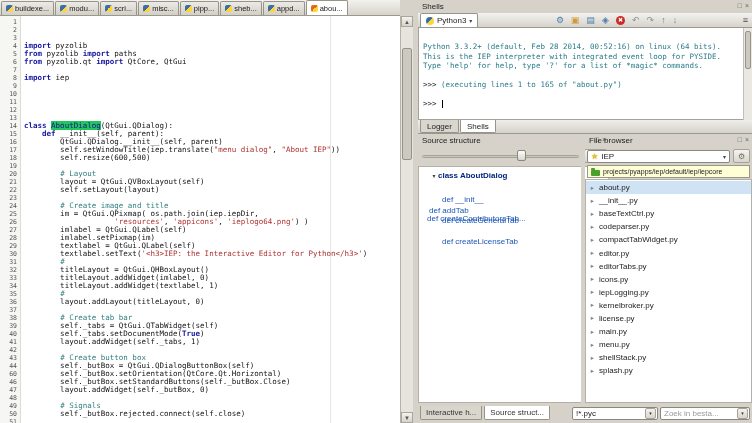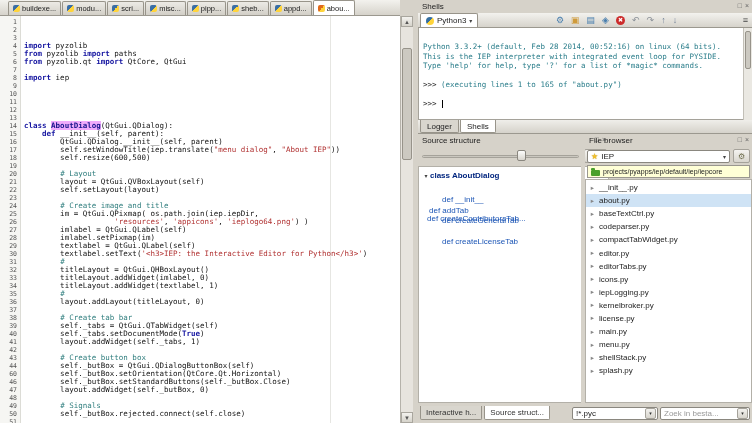--- a/index.html
+++ b/index.html
@@ -4,42 +4,42 @@
 <style>
   html,body{margin:0;padding:0;background:#888;}
   *{box-sizing:border-box;}
   .root{position:relative;width:752px;height:423px;background:#d6d2c9;overflow:hidden;
         font-family:"Liberation Sans",sans-serif;font-size:8px;color:#222;}
 
   
   .editor-pane{position:absolute;left:0;top:0;width:413px;height:423px;}
   .tabbar{position:absolute;left:0;top:0;width:400px;height:16px;
           background:linear-gradient(#f3f2ee,#d6d3cb);border-bottom:1px solid #9b988f;
-          display:flex;align-items:flex-end;padding-left:8px;overflow:hidden;}
+          display:flex;align-items:flex-end;padding-left:1px;overflow:hidden;}
   .tab{height:14px;display:flex;align-items:center;gap:2px;padding:0 4px;margin-right:1px;
        border:1px solid #98948a;border-bottom:none;border-radius:2px 2px 0 0;
        background:linear-gradient(#eceae5,#d2cfc7);font-size:7.5px;white-space:nowrap;}
   .tab.selected{background:#fff;height:15px;}
   .pyicon{width:7px;height:7px;border-radius:2px;flex:none;
           background:linear-gradient(135deg,#3a6ea5 50%,#ffd43b 50%);}
   .tab.selected .pyicon{background:linear-gradient(135deg,#e06a1c 50%,#ffd43b 50%);}
 
   .editor{position:absolute;left:0;top:16px;width:400px;bottom:0;background:#fff;display:flex;overflow:hidden;}
   .gutter{width:21px;background:#f6f6f3;border-right:1px solid #dcdcd6;text-align:right;
           padding:2px 3px 0 0;font-family:"DejaVu Sans Mono",monospace;font-size:6.5px;
           line-height:8px;color:#555;flex:none;}
   .gnum{height:8px;}
   .code{position:relative;flex:1;padding:2px 0 0 3px;font-family:"DejaVu Sans Mono",monospace;
         font-size:7.5px;line-height:8px;white-space:pre;overflow:hidden;}
   .edge{position:absolute;left:309px;top:0;bottom:0;width:1px;background:#e6e6e2;}
   .codeline{height:8px;position:relative;}
   .sk{color:#1414a0;font-weight:bold;}
   .sstr{color:#b03030;}
   .sc{color:#2e7d7d;}
-  .scls{background:#f0abfc;color:#14148c;font-weight:bold;}
+  .scls{background:#22c55e;color:#14148c;font-weight:normal;}
   .sp{color:#111;}
 
   .vscroll{position:absolute;right:0;top:16px;width:13px;bottom:0;background:#e7e4de;
            border-left:1px solid #b5b2aa;font-size:6px;color:#555;}
   .vsarrow{position:absolute;left:0;right:0;height:11px;display:flex;align-items:center;justify-content:center;
            background:linear-gradient(#f3f2ee,#d6d3cb);border:1px solid #a9a69e;}
   .vsarrow.up{top:0;} .vsarrow.down{bottom:0;}
   .vthumb{position:absolute;left:1px;right:1px;top:32px;height:112px;background:#ccc9c1;
           border:1px solid #97938a;border-radius:2px;}
 
@@ -301,21 +301,21 @@
         <div class="slider">
           <div class="slider-track"></div>
           <div class="slider-handle"></div>
         </div>
         <div class="filter-btn">
           <span class="funnel"></span>
           <span class="caret">▾</span>
         </div>
       </div>
       <div class="tree">
-          <div class="trow" style="padding-left: 3px;">
+          <div class="trow" style="padding-left: 11px;">
             <span class="texp">▾</span>
             <span class="tree-class">class AboutDialog</span>
           </div>
           <div class="trow" style="padding-left: 15px;">
             <span class="texp"></span>
             <span class="tree-def">def __init__</span>
           </div>
           <div class="trow" style="padding-left: 2px;">
             <span class="texp"></span>
             <span class="tree-def">def addTab</span>
@@ -354,27 +354,27 @@
         </div>
         <div class="gear-btn">
           <span>⚙</span>
         </div>
       </div>
       <div class="fb-path">
         <span class="folder-icon"></span>
         <span class="pathtext">projects/pyapps/iep/default/iep/iepcore</span>
       </div>
       <div class="fb-list">
+          <div class="frow selected">
+            <span class="fexp">▸</span>
+            <span>about.py</span>
+          </div>
           <div class="frow">
             <span class="fexp">▸</span>
             <span>__init__.py</span>
-          </div>
-          <div class="frow selected">
-            <span class="fexp">▸</span>
-            <span>about.py</span>
           </div>
           <div class="frow">
             <span class="fexp">▸</span>
             <span>baseTextCtrl.py</span>
           </div>
           <div class="frow">
             <span class="fexp">▸</span>
             <span>codeparser.py</span>
           </div>
           <div class="frow">

